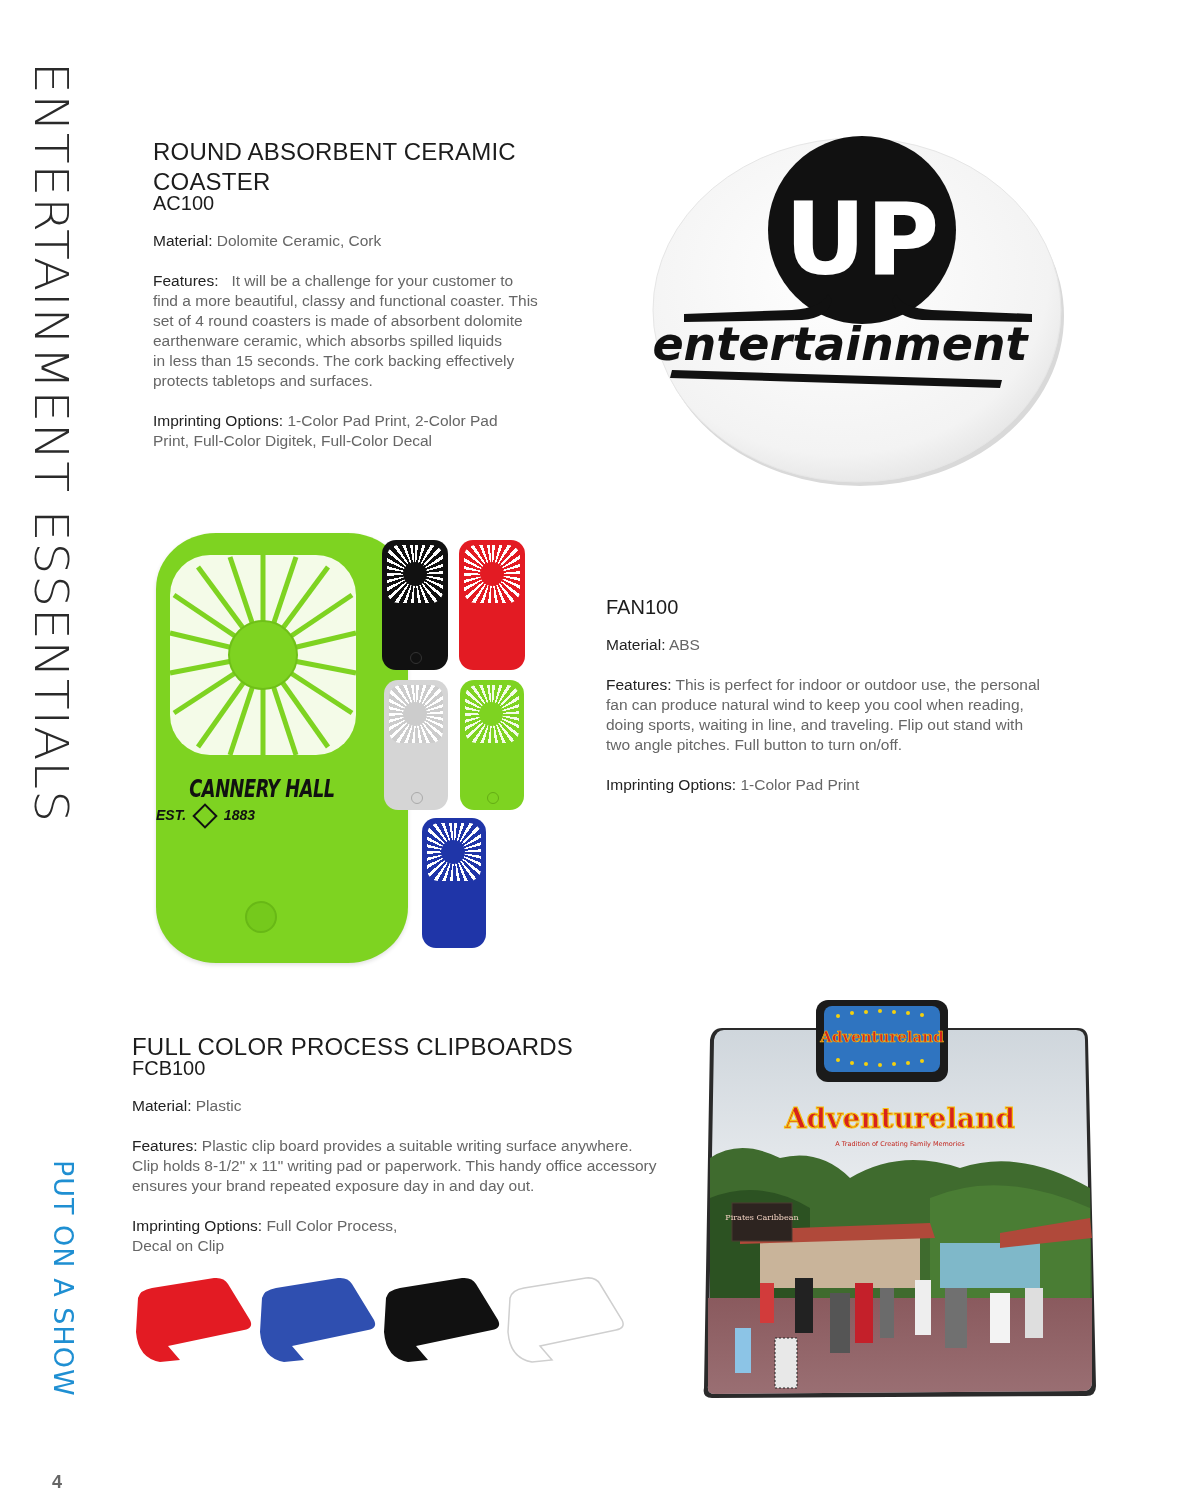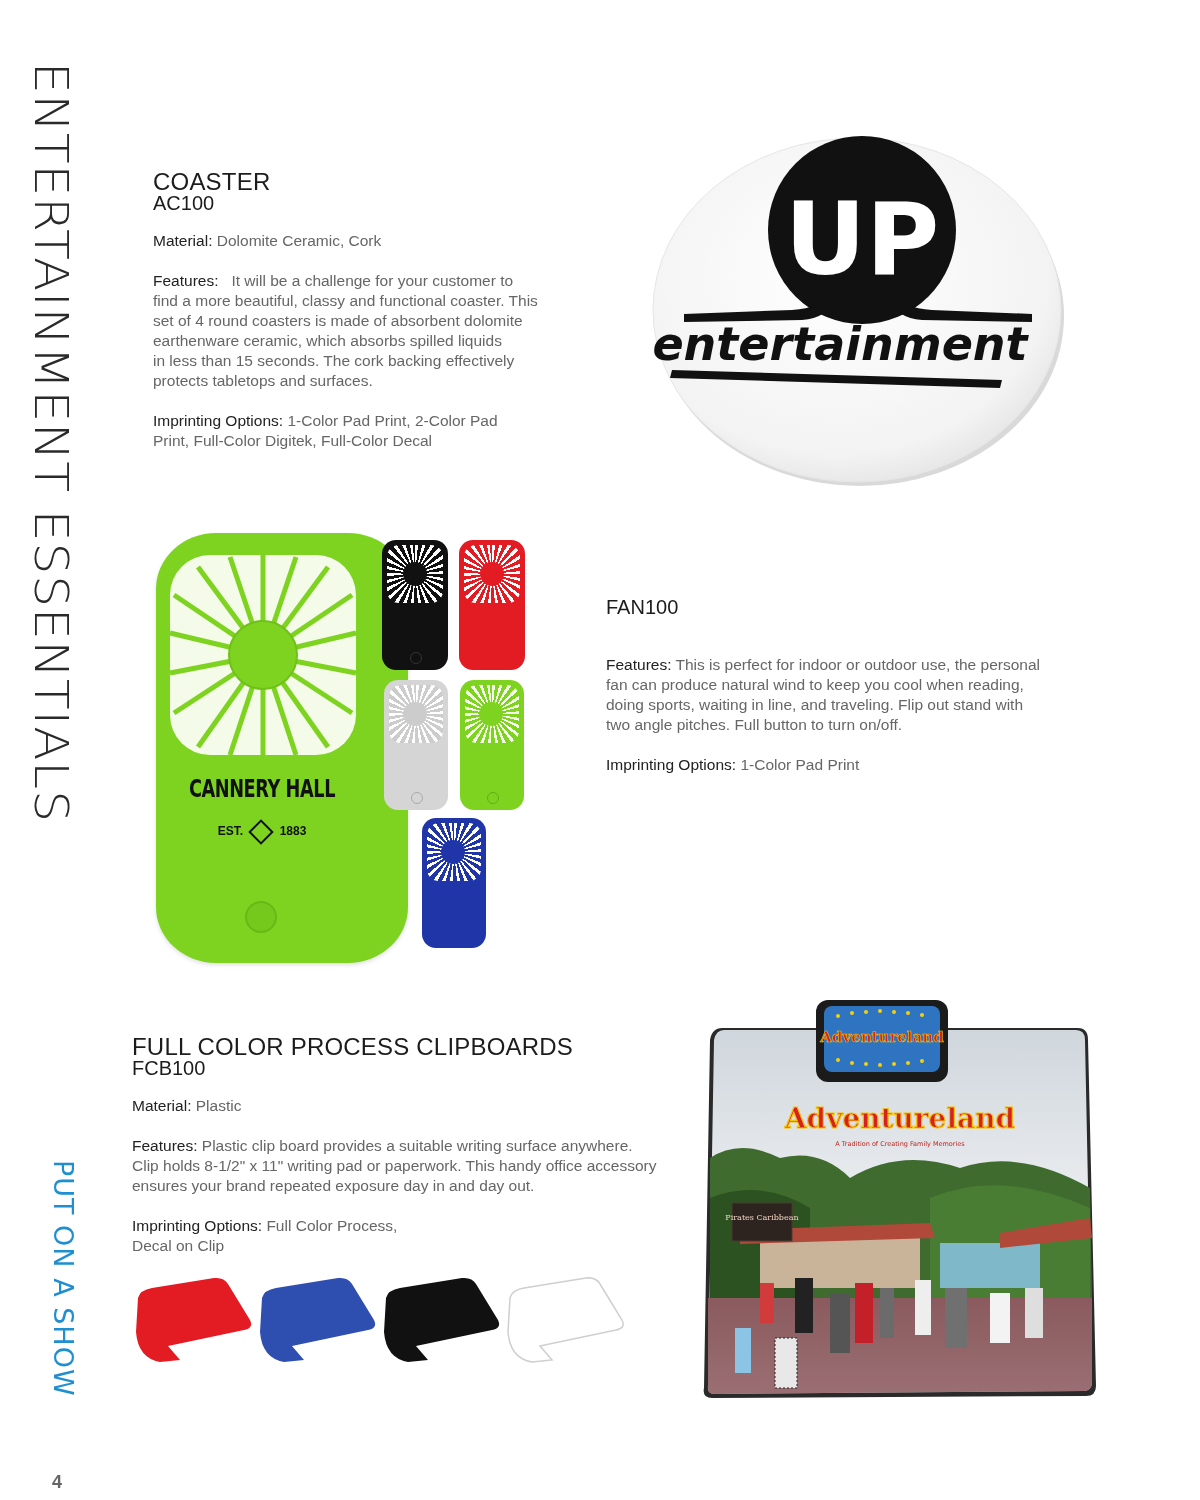--- a/index.html
+++ b/index.html
@@ -45,36 +45,36 @@
   .gap { height: 20px; }
 
   
   .coaster {
     position: absolute; left: 652px; top: 132px; width: 412px; height: 358px;
   }
   
   .fan-wrap { position: absolute; left: 150px; top: 530px; width: 390px; height: 440px; }
   .fan-big {
     position: absolute; left: 6px; top: 3px; width: 252px; height: 430px;
-    background: #7ed321; border-radius: 60px / 56px; box-shadow: 0 2px 4px rgba(0,0,0,0.12);
+    background: #7ed321; border-radius: 60px / 56px; box-shadow: 0 2px 4px rgba(0,0,0,0.12); font-style: italic;
   }
   .fan-small { position: absolute; border-radius: 14px; }
   .clipboard { position: absolute; left: 700px; top: 998px; width: 400px; height: 405px; }
   .clips { position: absolute; left: 130px; top: 1268px; width: 500px; height: 105px; }
 </style>
 </head>
 <body>
 
 <div class="side-title">ENTERTAINMENT ESSENTIALS</div>
 <div class="side-sub">PUT ON A SHOW</div>
 <div class="page-num">4</div>
 
 <div class="product" style="left:153px; top:137px; width:420px;">
   <h2>
-    <br>
+    <span>ROUND ABSORBENT CERAMIC</span><br>
     <span>COASTER</span>
   </h2>
   <div class="sku">AC100</div>
   <div class="gap"></div>
   <p><span class="lbl">Material:</span> <span>Dolomite Ceramic, Cork</span></p>
   <div class="gap"></div>
   <p><span class="lbl">Features:</span>&nbsp;&nbsp; <span>It will be a challenge for your customer to</span><br>
   <span>find a more beautiful, classy and functional coaster. This</span><br>
   <span>set of 4 round coasters is made of absorbent dolomite</span><br>
   <span>earthenware ceramic, which absorbs spilled liquids</span><br>
@@ -124,21 +124,21 @@
           <line x1="107" y1="122" x2="14" y2="140"></line>
         <line x1="107" y1="122" x2="14" y2="100"></line>
           <line x1="107" y1="122" x2="18" y2="62"></line>
         <line x1="107" y1="122" x2="42" y2="34"></line>
           <line x1="107" y1="122" x2="74" y2="24"></line>
       </g>
       <circle cx="107" cy="122" r="34" fill="#7ed321" stroke="#6fc018" stroke-width="2"></circle>
       <circle cx="105" cy="384" r="15" fill="#75c91c" stroke="#68b816" stroke-width="2"></circle>
     </svg>
     <div style="position:absolute;left:0;width:212px;top:242px;text-align:center;font-weight:bold;font-size:24px;color:#111;font-family:'DejaVu Sans Condensed','DejaVu Sans',sans-serif;letter-spacing:-0.5px;transform:scaleX(0.82);">CANNERY HALL</div>
-    <div style="position:absolute;left:0;width:212px;top:290px;text-align:center;font-size:12px;font-weight:bold;color:#111;">
+    <div style="position:absolute;left:0;width:212px;top:274px;font-size:14px;font-weight:bold;color:#111;">
       <span>EST.</span>
       <span style="display:inline-block;width:14px;height:14px;border:2px solid #111;transform:rotate(45deg);margin:0 6px;vertical-align:middle;"></span>
       <span>1883</span>
     </div>
   </div>
 
   <div class="fan-small" style="left:232px;top:10px;width:66px;height:130px;background:#111;">
     <div style="position:absolute;left:5px;top:5px;width:56px;height:58px;border-radius:12px;background:repeating-conic-gradient(#fff 0 6deg,#111 6deg 14deg);"></div>
     <div style="position:absolute;left:21px;top:22px;width:24px;height:24px;border-radius:50%;background:#111;"></div>
     <div style="position:absolute;left:28px;top:112px;width:10px;height:10px;border-radius:50%;border:1px solid #333;"></div>
@@ -159,20 +159,21 @@
   </div>
   <div class="fan-small" style="left:272px;top:288px;width:64px;height:130px;background:#1f35a8;">
     <div style="position:absolute;left:5px;top:5px;width:54px;height:58px;border-radius:12px;background:repeating-conic-gradient(#fff 0 6deg,#1f35a8 6deg 14deg);"></div>
     <div style="position:absolute;left:19px;top:22px;width:24px;height:24px;border-radius:50%;background:#1f35a8;"></div>
   </div>
 </div>
 
 <div class="product" style="left:606px; top:601px; width:490px;">
   <div class="sku">FAN100</div>
   <div class="gap"></div>
+  <p><span class="lbl">Material:</span> <span>ABS</span></p>
   <div class="gap"></div>
   <p><span class="lbl">Features:</span> <span>This is perfect for indoor or outdoor use, the personal</span><br>
   <span>fan can produce natural wind to keep you cool when reading,</span><br>
   <span>doing sports, waiting in line, and traveling. Flip out stand with</span><br>
   <span>two angle pitches. Full button to turn on/off.</span></p>
   <div class="gap"></div>
   <p><span class="lbl">Imprinting Options:</span> <span>1-Color Pad Print</span></p>
 </div>
 
 <div class="product" style="left:132px; top:1032px; width:560px;">

